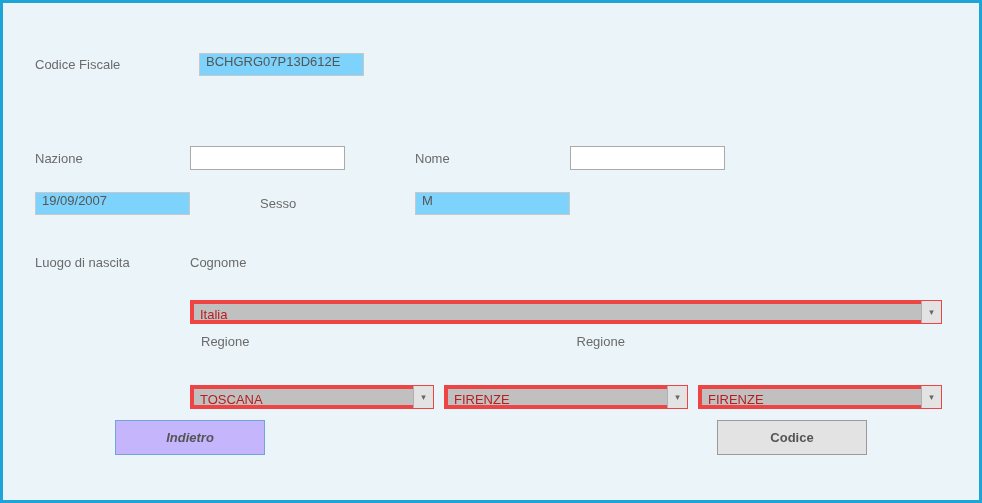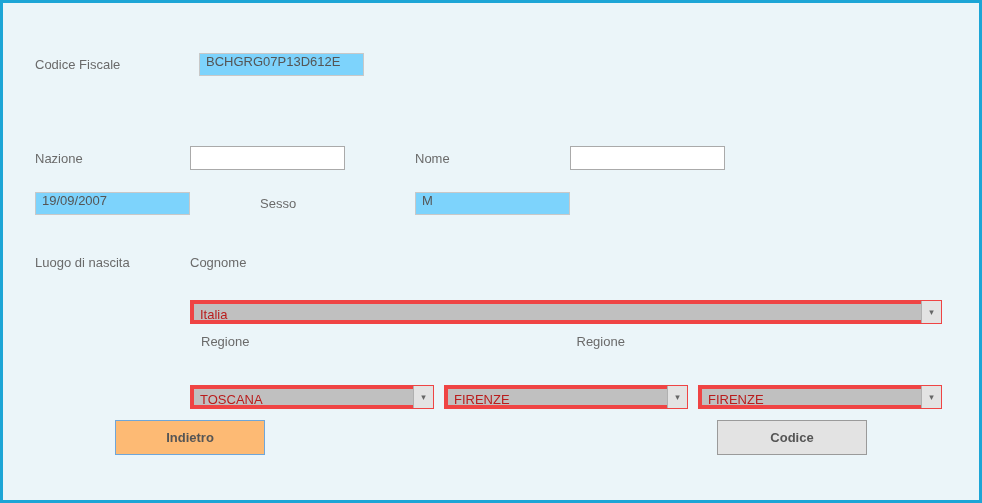--- a/index.html
+++ b/index.html
@@ -119,22 +119,23 @@
       border: 1px solid #888;
       font-size: 13px;
       font-weight: bold;
       color: #555;
       cursor: pointer;
       display: flex;
       align-items: center;
       justify-content: center;
     }
     .btn-back {
-      background: #fdba74;
+      background: #c4b5fd;
       border-color: #6fa6d8;
+      font-style: italic;
     }
     .btn-next {
       background: #e3e3e3;
       border-color: #9a9a9a;
     }
     .nazione-full {
       display: block;
       width: 100%;
     }
   </style>

